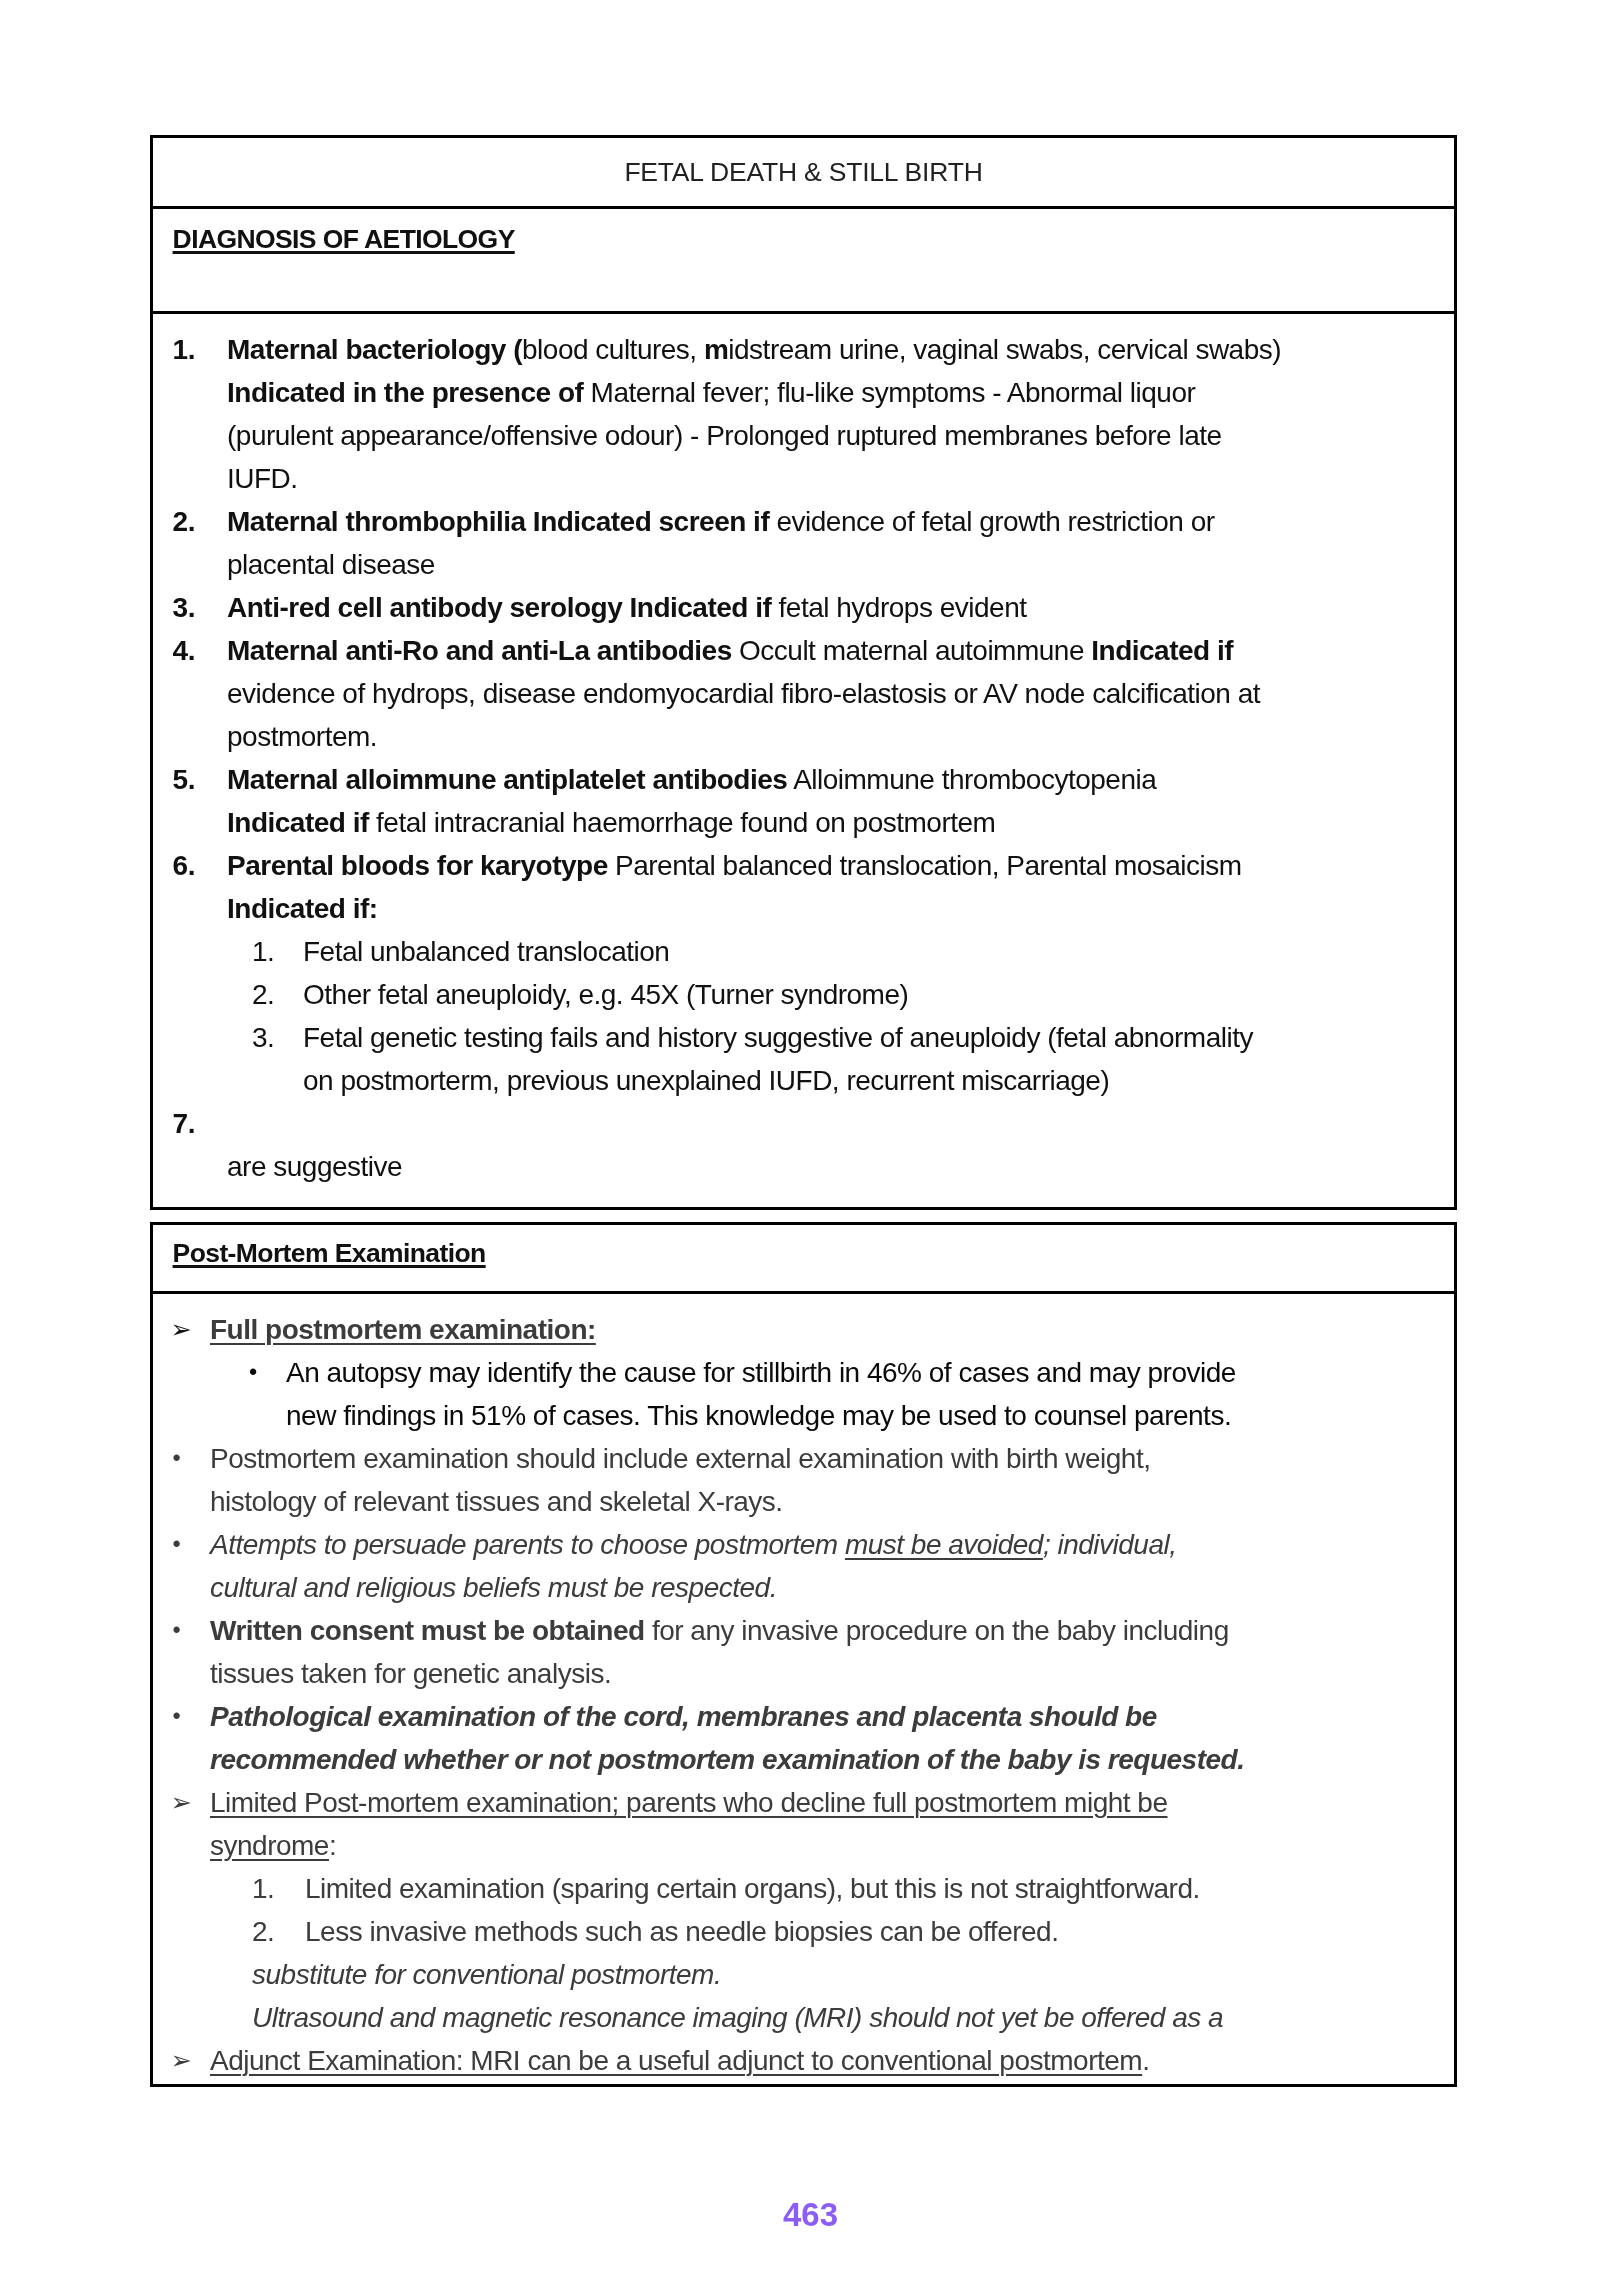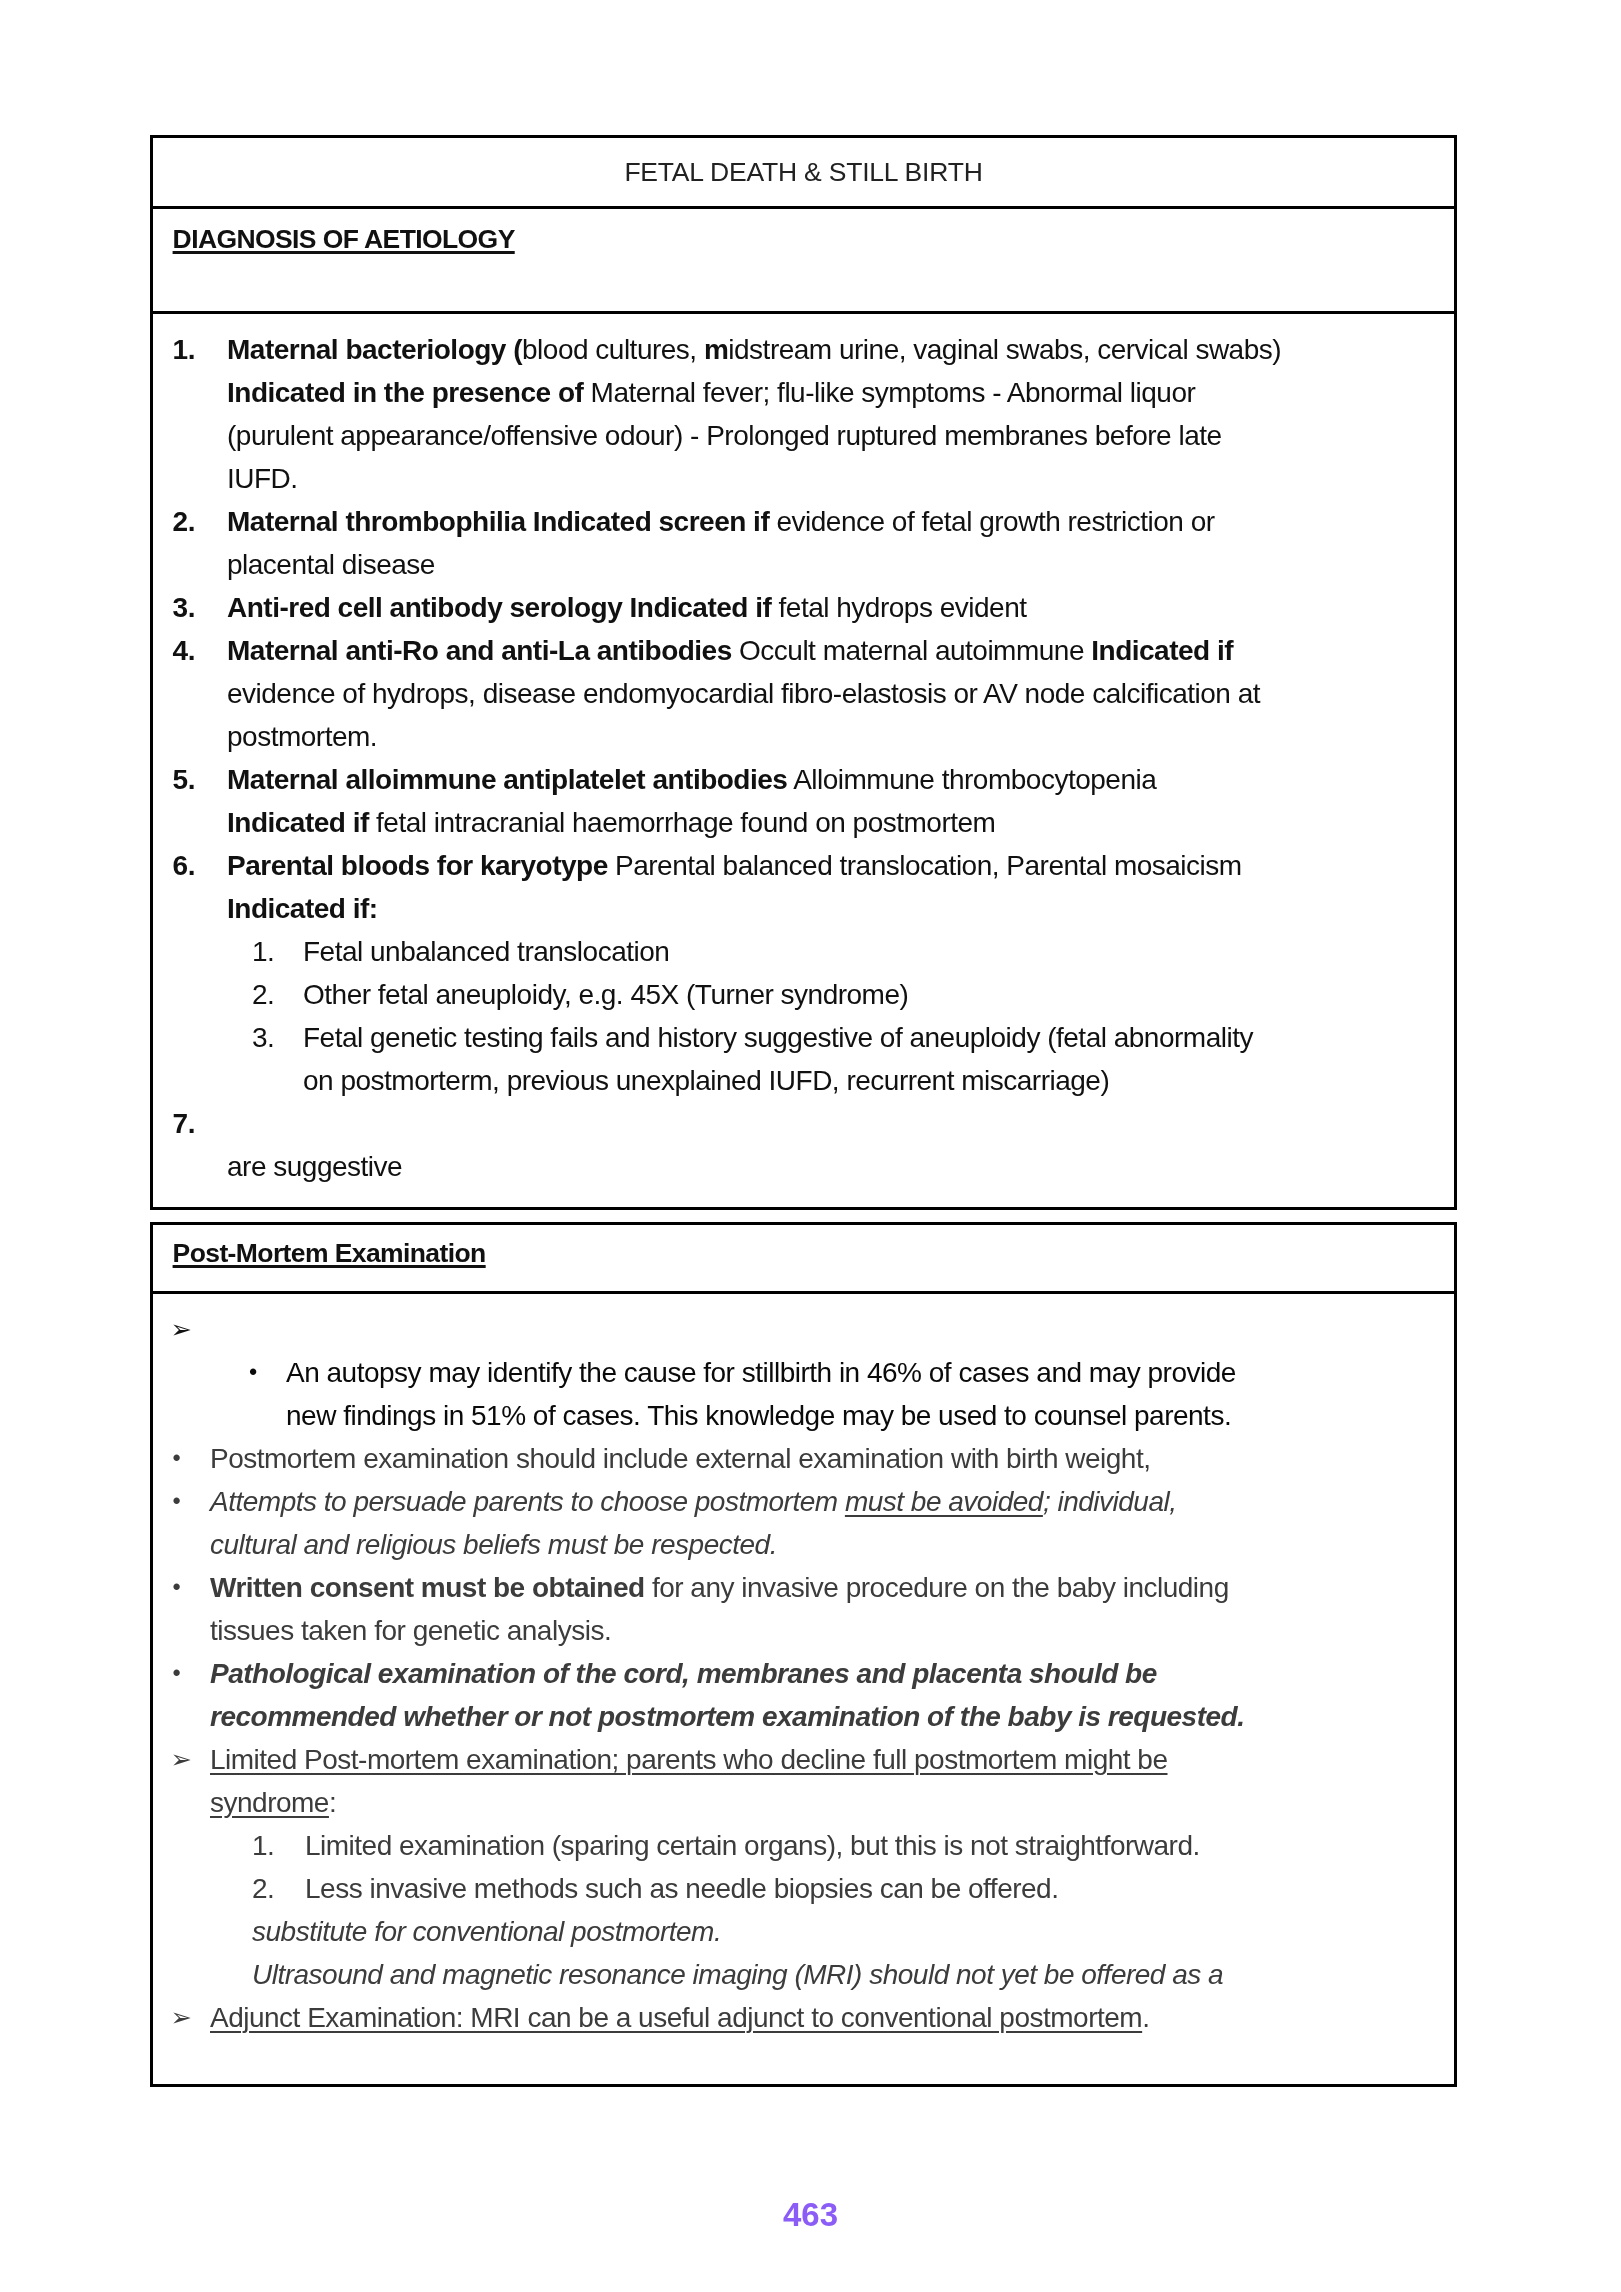--- a/index.html
+++ b/index.html
@@ -127,33 +127,37 @@
 </div>
 
 <div id="box2" class="box">
   <div class="row pm-heading-row">
     <span class="heading">Post-Mortem Examination</span>
   </div>
   <div class="row content pm">
 
     <div class="line">
       <span class="arrow">➢</span>
+      <span class="t1 u gray" style="font-weight:bold">Full postmortem examination:</span>
     </div>
     <div class="line">
       <span class="sub-bullet black">•</span>
       <span class="t2 black">An autopsy may identify the cause for stillbirth in 46% of cases and may provide</span>
     </div>
     <div class="line">
       <span class="t2 black">new findings in 51% of cases. This knowledge may be used to counsel parents.</span>
     </div>
 
     <div class="line gray">
       <span class="bullet">•</span>
       <span class="t1">Postmortem examination should include external examination with birth weight,</span>
     </div>
+    <div class="line gray">
+      <span class="t1">histology of relevant tissues and skeletal X-rays.</span>
+    </div>
 
     <div class="line gray">
       <span class="bullet">•</span>
       <span class="t1 i"><span>Attempts to persuade parents to choose postmortem </span><span class="u">must be avoided</span><span>; individual,</span></span>
     </div>
     <div class="line gray">
       <span class="t1 i">cultural and religious beliefs must be respected.</span>
     </div>
 
     <div class="line gray">

